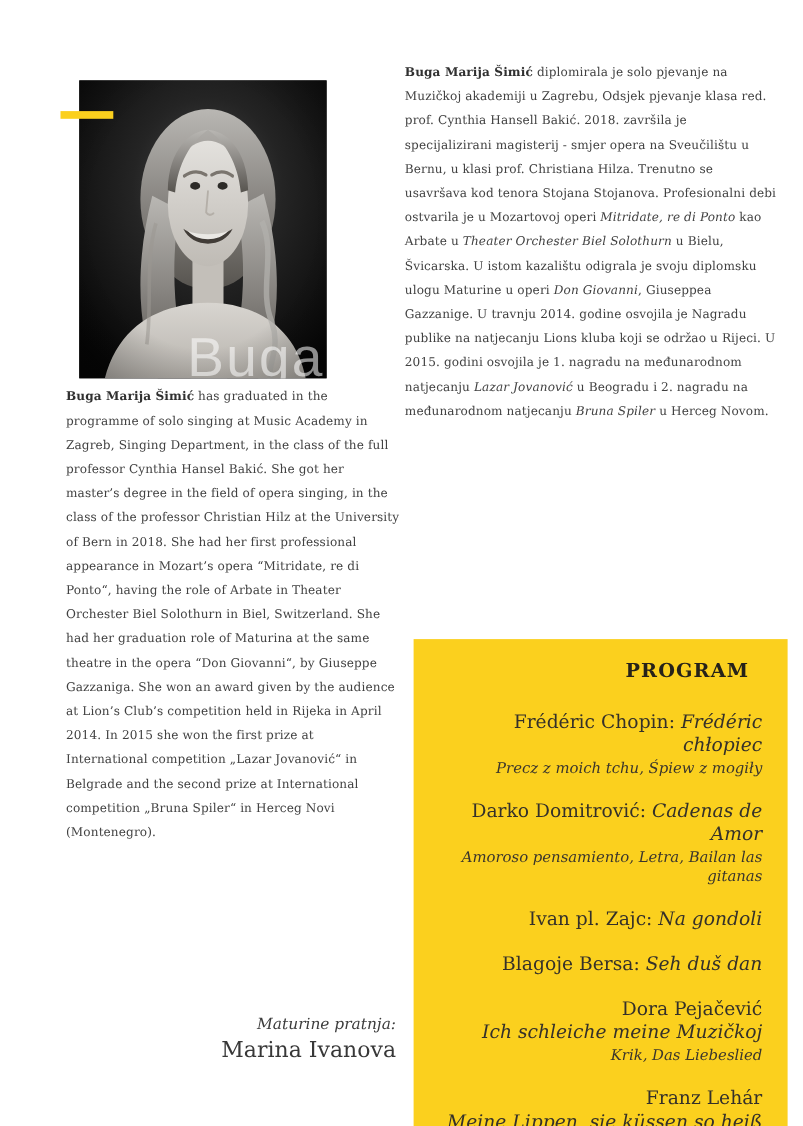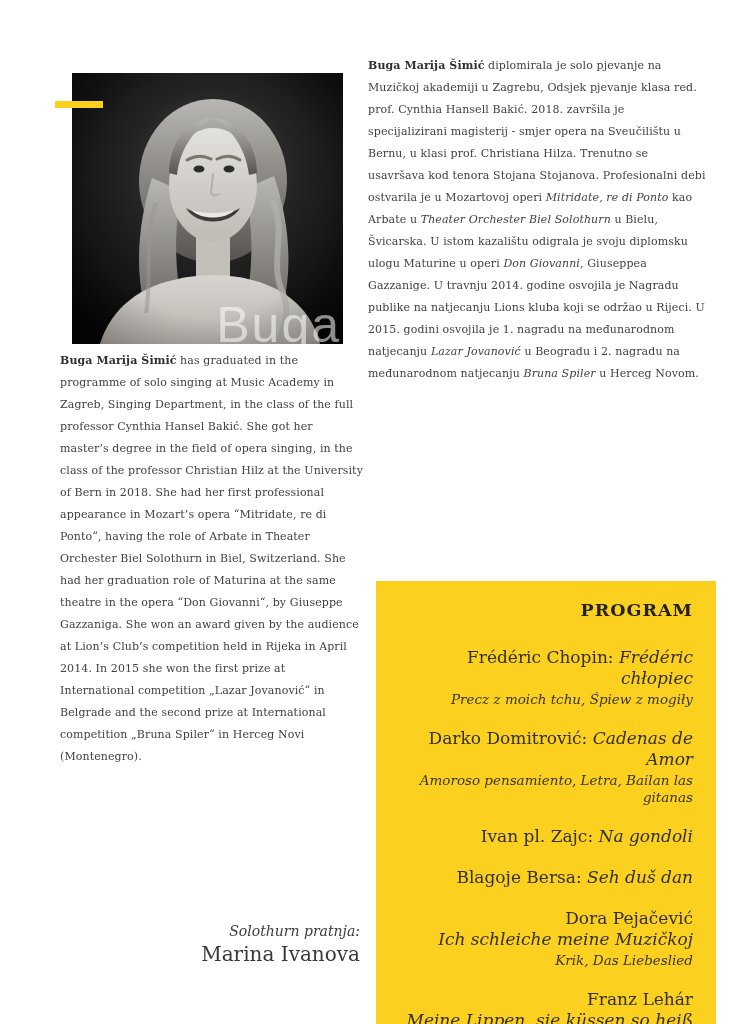--- a/index.html
+++ b/index.html
@@ -4,21 +4,21 @@
 <style>
   html,body{margin:0;padding:0;background:#ffffff;}
   .page{
     position:relative;width:730px;height:1024px;background:#ffffff;
     overflow:hidden;font-family:"DejaVu Serif",serif;
   }
   
   .accent-dash{position:absolute;left:55px;top:101px;width:48px;height:7px;
     background:var(--accent,#fbd01e);z-index:5;}
   
-  .photo{position:absolute;left:72px;top:73px;width:271px;height:271px;margin:0;
+  .photo{position:absolute;left:72px;top:73px;width:225px;height:271px;margin:0;
     overflow:hidden;background:#111;}
   .photo svg{display:block;width:100%;height:100%;}
   .photo-caption{
     position:absolute;right:2px;bottom:-6px;z-index:4;
     font-family:"Liberation Sans","DejaVu Sans",sans-serif;
     font-size:50px;line-height:1;font-weight:400;letter-spacing:2px;
     color:rgba(255,255,255,0.55);
   }
   
   .bio{position:absolute;font-size:11px;line-height:22px;color:#414141;
@@ -30,21 +30,21 @@
   
   .accompanist{position:absolute;left:100px;top:921px;width:260px;text-align:right;}
   .acc-label{font-style:italic;font-size:14px;line-height:20px;color:#3c3c3c;}
   .acc-name{font-size:20px;line-height:26px;color:#383838;}
   
   .program{
     position:absolute;left:376px;top:581px;width:340px;height:443px;
     box-sizing:border-box;background:var(--accent,#fbd01e);
     padding:18px 23px 0 14px;text-align:right;color:#34302a;
   }
-  .program-title{margin:0 0 26px 0;font-size:17.5px;line-height:22px;
+  .program-title{margin:0 12px 26px 0;font-size:17.5px;line-height:22px;
     font-weight:700;letter-spacing:1px;color:#262219;text-align:right;}
   .p-item{margin-bottom:20px;}
   .p-line{font-size:17px;line-height:21px;}
   .p-composer{font-style:normal;}
   .p-work{font-style:italic;}
   .p-item.stacked .p-composer,.p-item.stacked .p-work{display:block;font-size:17px;line-height:21px;}
   .p-sub{font-size:13.5px;line-height:17px;margin-top:2px;font-style:italic;color:#3a352d;}
 </style>
 </head>
 <body>
@@ -100,21 +100,21 @@
       <rect x="0" y="0" width="271" height="271" fill="url(#vign)"></rect>
     </svg>
     <figcaption class="photo-caption">Buga</figcaption>
   </figure>
 
   <div class="bio bio-hr"><span class="s-bold">Buga Marija Šimić</span><span class="s-normal"> diplomirala je solo pjevanje na Muzičkoj akademiji u Zagrebu, Odsjek pjevanje klasa red. prof. Cynthia Hansell Bakić. 2018. završila je specijalizirani magisterij - smjer opera na Sveučilištu u Bernu, u klasi prof. Christiana Hilza. Trenutno se usavršava kod tenora Stojana Stojanova. Profesionalni debi ostvarila je u Mozartovoj operi </span><span class="s-italic">Mitridate, re di Ponto</span><span class="s-normal"> kao Arbate u </span><span class="s-italic">Theater Orchester Biel Solothurn</span><span class="s-normal"> u Bielu, Švicarska. U istom kazalištu odigrala je svoju diplomsku ulogu Maturine u operi </span><span class="s-italic">Don Giovanni</span><span class="s-normal">, Giuseppea Gazzanige. U travnju 2014. godine osvojila je Nagradu publike na natjecanju Lions kluba koji se održao u Rijeci. U 2015. godini osvojila je 1. nagradu na međunarodnom natjecanju </span><span class="s-italic">Lazar Jovanović</span><span class="s-normal"> u Beogradu i 2. nagradu na međunarodnom natjecanju </span><span class="s-italic">Bruna Spiler</span><span class="s-normal"> u Herceg Novom.</span></div>
 
   <div class="bio bio-en"><span class="s-bold">Buga Marija Šimić</span><span class="s-normal"> has graduated in the programme of solo singing at Music Academy in Zagreb, Singing Department, in the class of the full professor Cynthia Hansel Bakić. She got her master’s degree in the field of opera singing, in the class of the professor Christian Hilz at the University of Bern in 2018. She had her first professional appearance in Mozart’s opera “Mitridate, re di Ponto“, having the role of Arbate in Theater Orchester Biel Solothurn in Biel, Switzerland. She had her graduation role of Maturina at the same theatre in the opera “Don Giovanni“, by Giuseppe Gazzaniga. She won an award given by the audience at Lion’s Club’s competition held in Rijeka in April 2014. In 2015 she won the first prize at International competition „Lazar Jovanović“ in Belgrade and the second prize at International competition „Bruna Spiler“ in Herceg Novi (Montenegro).</span></div>
 
   <div class="accompanist">
-    <div class="acc-label">Solothurn pratnja:</div>
+    <div class="acc-label">Maturine pratnja:</div>
     <div class="acc-name">Marina Ivanova</div>
   </div>
 
   <section class="program">
     <h2 class="program-title">PROGRAM</h2>
 
     <div class="p-item">
       <div class="p-line">
         <span class="p-composer">Frédéric Chopin:</span>
         <span class="p-work">Frédéric chłopiec</span>

